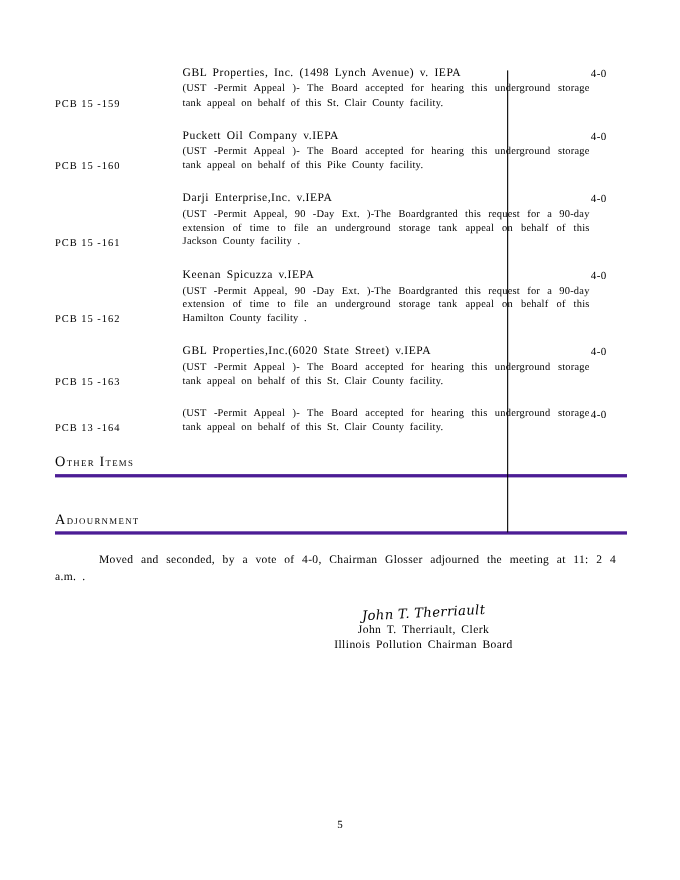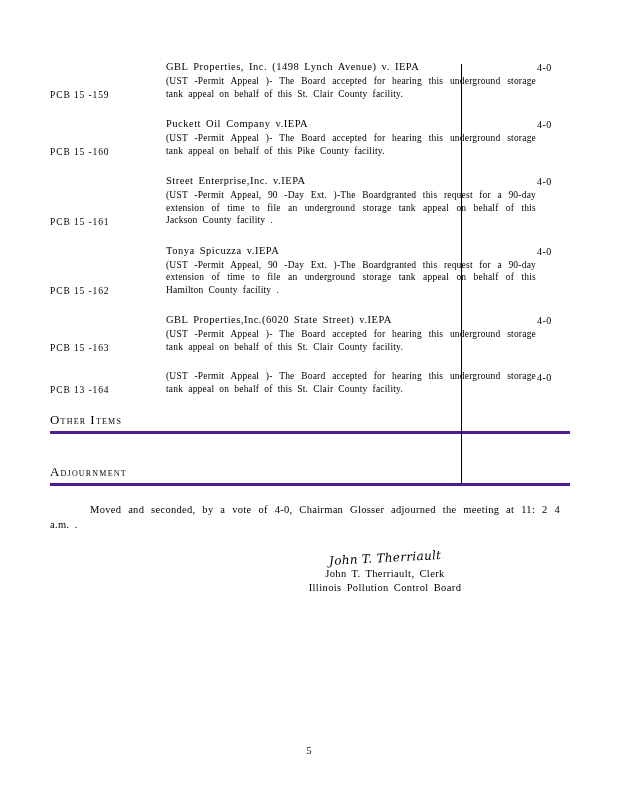--- a/index.html
+++ b/index.html
@@ -167,30 +167,30 @@
         <div class="case-body">
           <div class="case-title">Puckett  Oil  Company   v.IEPA</div>
           <div class="case-desc">(UST -Permit  Appeal  )-  The  Board  accepted  for  hearing  this  underground  storage  tank appeal  on behalf  of this Pike  County  facility.</div>
         </div>
         <div class="case-vote">4-0</div>
       </div>
 
       <div class="case-row">
         <div class="case-num">PCB  15 -161</div>
         <div class="case-body">
-          <div class="case-title">Street  Enterprise,Inc.     v.IEPA</div>
+          <div class="case-title">Darji  Enterprise,Inc.     v.IEPA</div>
           <div class="case-desc">(UST -Permit  Appeal,  90 -Day  Ext. )-The  Boardgranted    this  request  for  a 90-day  extension  of  time  to file  an underground  storage  tank appeal  on behalf  of this Jackson  County  facility .</div>
         </div>
         <div class="case-vote">4-0</div>
       </div>
 
       <div class="case-row">
         <div class="case-num">PCB  15 -162</div>
         <div class="case-body">
-          <div class="case-title">Tonya  Spicuzza   v.IEPA</div>
+          <div class="case-title">Keenan  Spicuzza   v.IEPA</div>
           <div class="case-desc">(UST -Permit  Appeal,  90 -Day  Ext. )-The  Boardgranted    this  request  for  a 90-day  extension  of  time  to file  an underground  storage  tank appeal  on behalf  of this Hamilton  County  facility .</div>
         </div>
         <div class="case-vote">4-0</div>
       </div>
 
       <div class="case-row">
         <div class="case-num">PCB  15 -163</div>
         <div class="case-body">
           <div class="case-title">GBL  Properties,Inc.(6020     State  Street)  v.IEPA</div>
           <div class="case-desc">(UST -Permit  Appeal  )-  The  Board  accepted  for  hearing  this  underground  storage  tank appeal  on behalf  of this St. Clair  County  facility.</div>
@@ -221,19 +221,19 @@
       </div>
     </div>
 
     <div style="height:16px"></div>
 
     <p class="para">Moved  and  seconded,   by  a vote  of 4-0, Chairman   Glosser   adjourned   the  meeting   at 11: 2 4 a.m. .</p>
 
     <div class="signature-block">
       <div class="sig-script">John T. Therriault</div>
       <div class="sig-line">John  T. Therriault,    Clerk</div>
-      <div class="sig-line">Illinois  Pollution   Control  Board</div>
+      <div class="sig-line">Illinois  Pollution   Chairman  Board</div>
     </div>
 
   </div>
 
   <div class="page-number">5</div>
 </div>
 
 </body></html>

